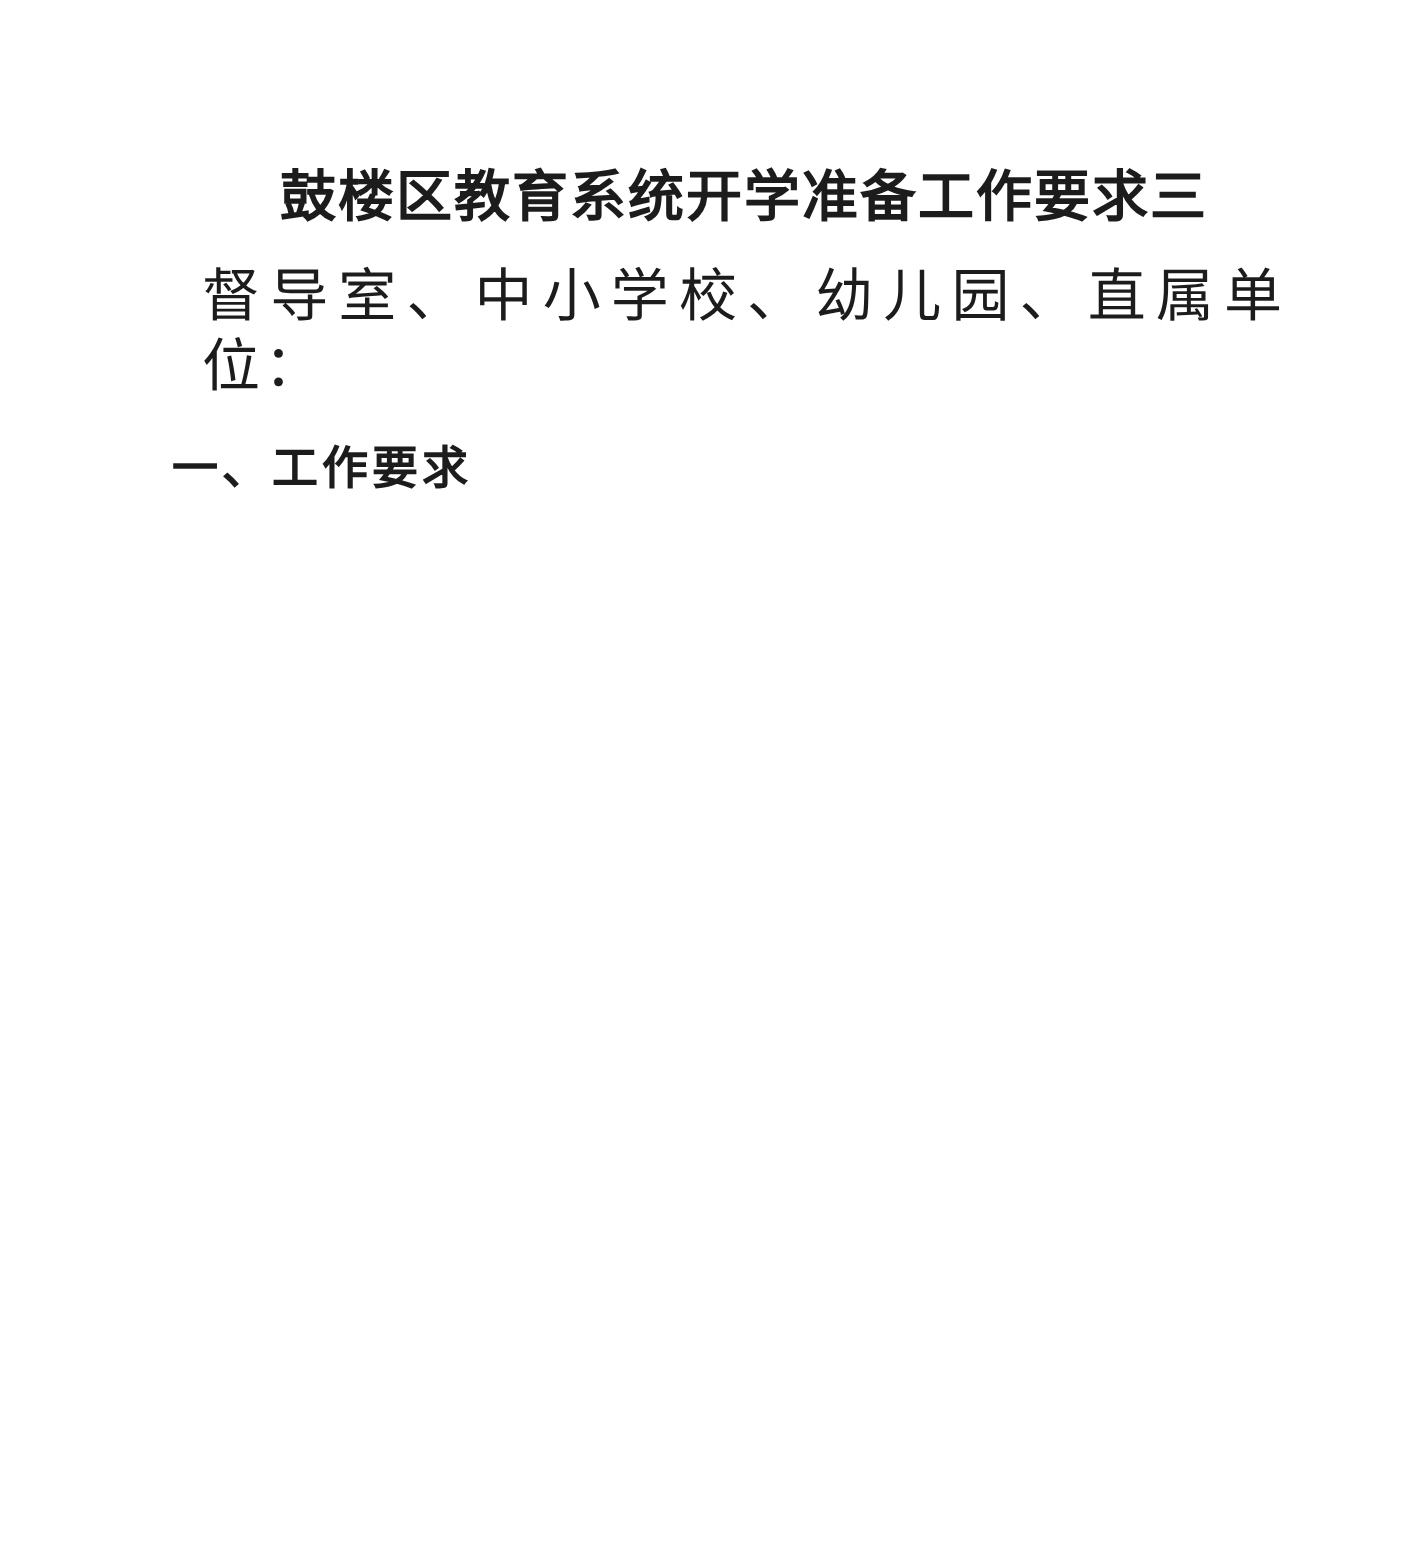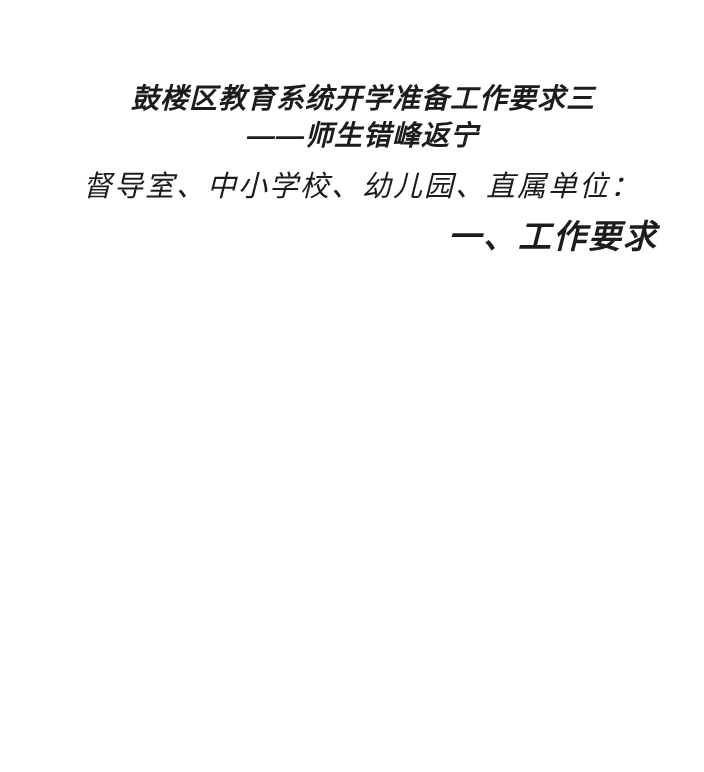--- a/index.html
+++ b/index.html
@@ -6,25 +6,24 @@
     margin: 0;
     padding: 0;
     background: #ffffff;
   }
   .page {
     position: relative;
     width: 704px;
     height: 772px;
     box-sizing: border-box;
     background: #ffffff;
-    padding: 80px 46px 0 68px;
+    padding: 80px 46px 0 86px;
     overflow: hidden;
     font-family: "Liberation Sans", "DejaVu Sans", sans-serif;
     color: #1c1c1c;
-    font-style: italic;
     -webkit-font-smoothing: antialiased;
   }
   .doc-title {
     margin: 0;
     text-align: center;
     font-size: 28px;
     font-weight: bold;
     line-height: 37px;
     letter-spacing: 1px;
   }
@@ -43,32 +42,30 @@
     letter-spacing: 2px;
     text-align: justify;
     text-justify: inter-ideograph;
     word-break: break-all;
   }
   .indent-2 {
     text-indent: 40px;
   }
   .section-heading {
     margin: 0;
-    font-size: 33px;
+    font-size: 23px;
     line-height: 35px;
     letter-spacing: 2px;
     font-weight: bold;
-    text-align: right;
   }
 </style>
 </head>
 <body>
 
 <div class="page">
   <h1 class="doc-title">鼓楼区教育系统开学准备工作要求三</h1>
-  <h2 class="doc-subtitle">——师生错峰返宁</h2>
 
   <p class="body-text">督导室、中小学校、幼儿园、直属单位：</p>
 
 
   <h3 class="section-heading">一、工作要求</h3>
 
 </div>
 
 </body></html>

